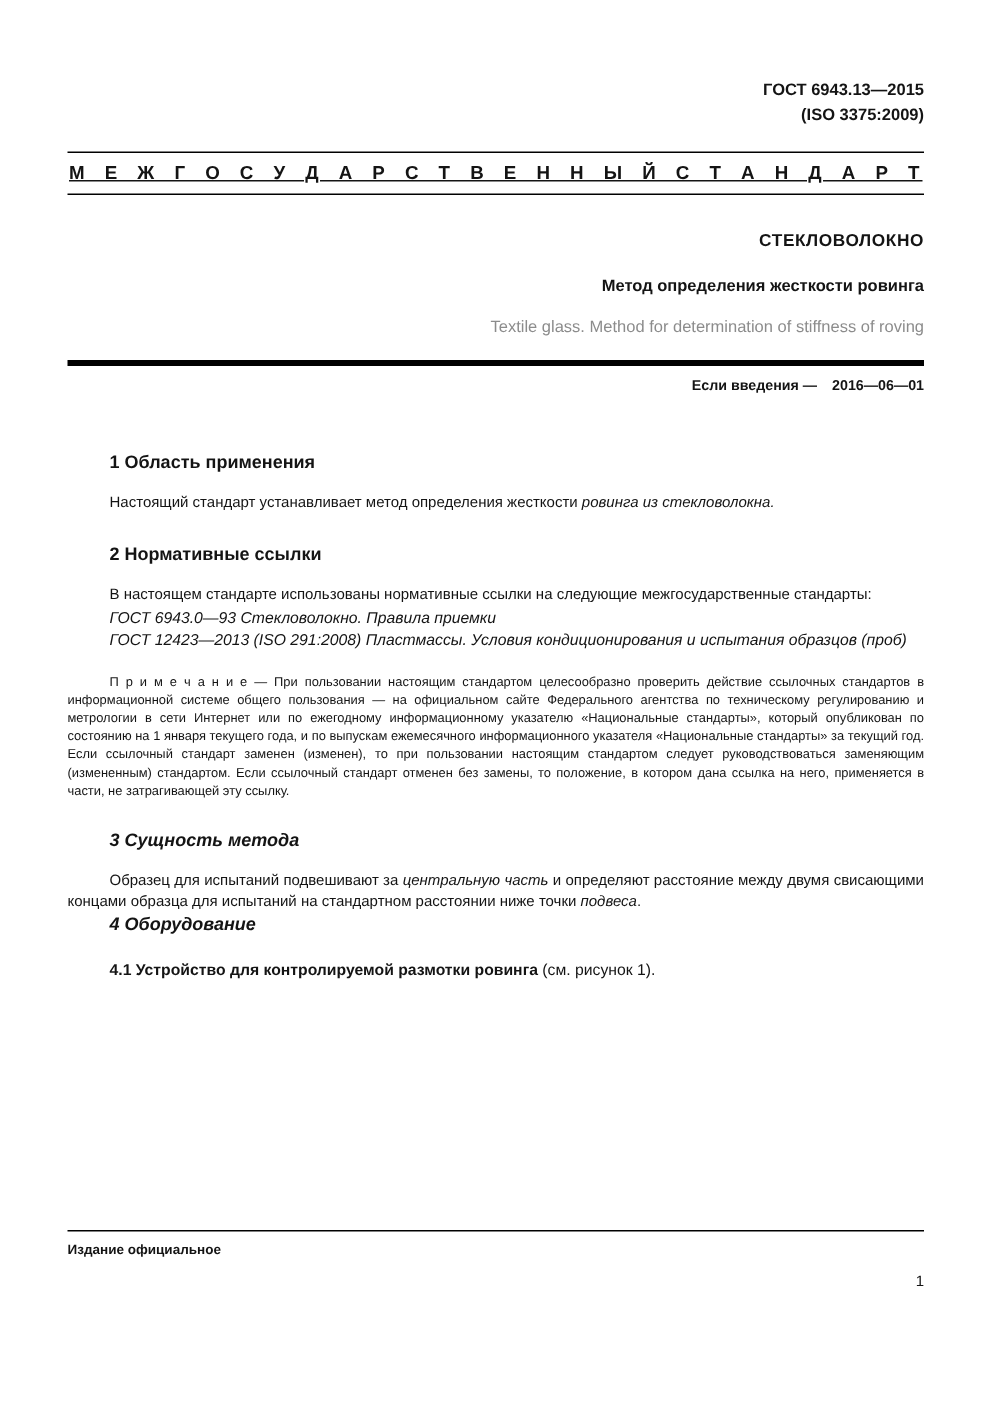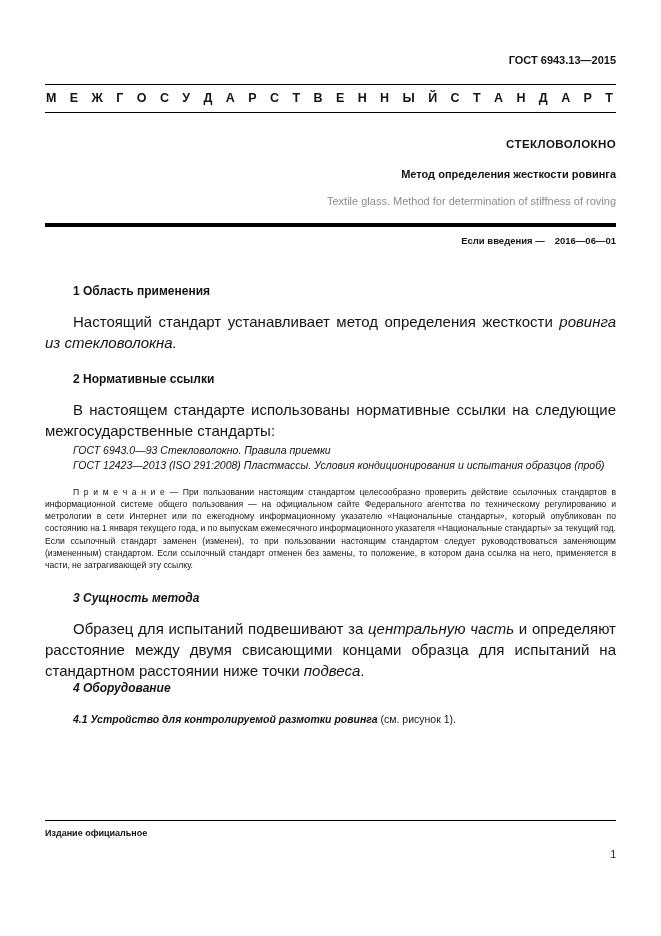--- a/index.html
+++ b/index.html
@@ -26,20 +26,21 @@
     border-top: 1.8px solid #000;
     border-bottom: 1.8px solid #000;
     padding: 6px 1px 7px 1px;
   }
   .banner-text {
     font-weight: bold;
     font-size: 12.5px;
     letter-spacing: 2px;
     text-align: justify;
     text-align-last: justify;
+    text-decoration: underline;
   }
 
   
   .title-block { text-align: right; }
   .doc-title    { margin-top: 25px; font-weight: bold; font-size: 11.5px; letter-spacing: 0.4px; }
   .doc-subtitle { margin-top: 18px; font-weight: bold; font-size: 11px; }
   .doc-title-en { margin-top: 15px; font-size: 11px; color: #8c8c8c; }
 
   .thick-rule { margin-top: 16px; height: 4px; background: #000; }
   .date-line  { margin-top: 8px; text-align: right; font-size: 9.5px; font-weight: bold; }
@@ -51,37 +52,37 @@
     font-size: 12px;
     margin-left: 28px;
   }
   .section-heading.italic { font-style: italic; }
   .h-scope     { margin-top: 38px; }
   .h-normative { margin-top: 19px; }
   .h-essence   { margin-top: 20px; }
   .h-equipment { }
 
   p.body-text {
-    font-size: 15px;
+    font-size: 10px;
     line-height: 1.38;
     text-align: justify;
     text-indent: 28px;
     margin-top: 14px;
   }
   p.ref {
     font-size: 10.5px;
     line-height: 1.38;
     text-align: justify;
     text-indent: 28px;
     font-style: italic;
     margin-top: 1px;
   }
   p.ref:first-of-type { margin-top: 2px; }
   .italic { font-style: italic; }
-  .bold-italic { font-weight: bold; font-style: italic; }
+  .bold-italic { font-weight: bold; }
 
   p.note {
     margin-top: 13px;
     font-size: 8.6px;
     line-height: 1.42;
     text-align: justify;
     text-indent: 28px;
   }
 
   p.clause {
@@ -104,20 +105,21 @@
   .edition { font-weight: bold; font-size: 9px; }
   .page-number { margin-top: 11px; text-align: right; font-size: 10px; }
 </style>
 </head>
 <body>
 
 <div class="page">
 
   <div class="doc-ref">
     <div>ГОСТ 6943.13—2015</div>
+    <div>(ISO 3375:2009)</div>
   </div>
 
   <div class="banner">
     <div class="banner-text">М Е Ж Г О С У Д А Р С Т В Е Н Н Ы Й   С Т А Н Д А Р Т</div>
   </div>
 
   <div class="title-block">
     <div class="doc-title">СТЕКЛОВОЛОКНО</div>
     <div class="doc-subtitle">Метод определения жесткости ровинга</div>
     <div class="doc-title-en">Textile glass. Method for determination of stiffness of roving</div>

